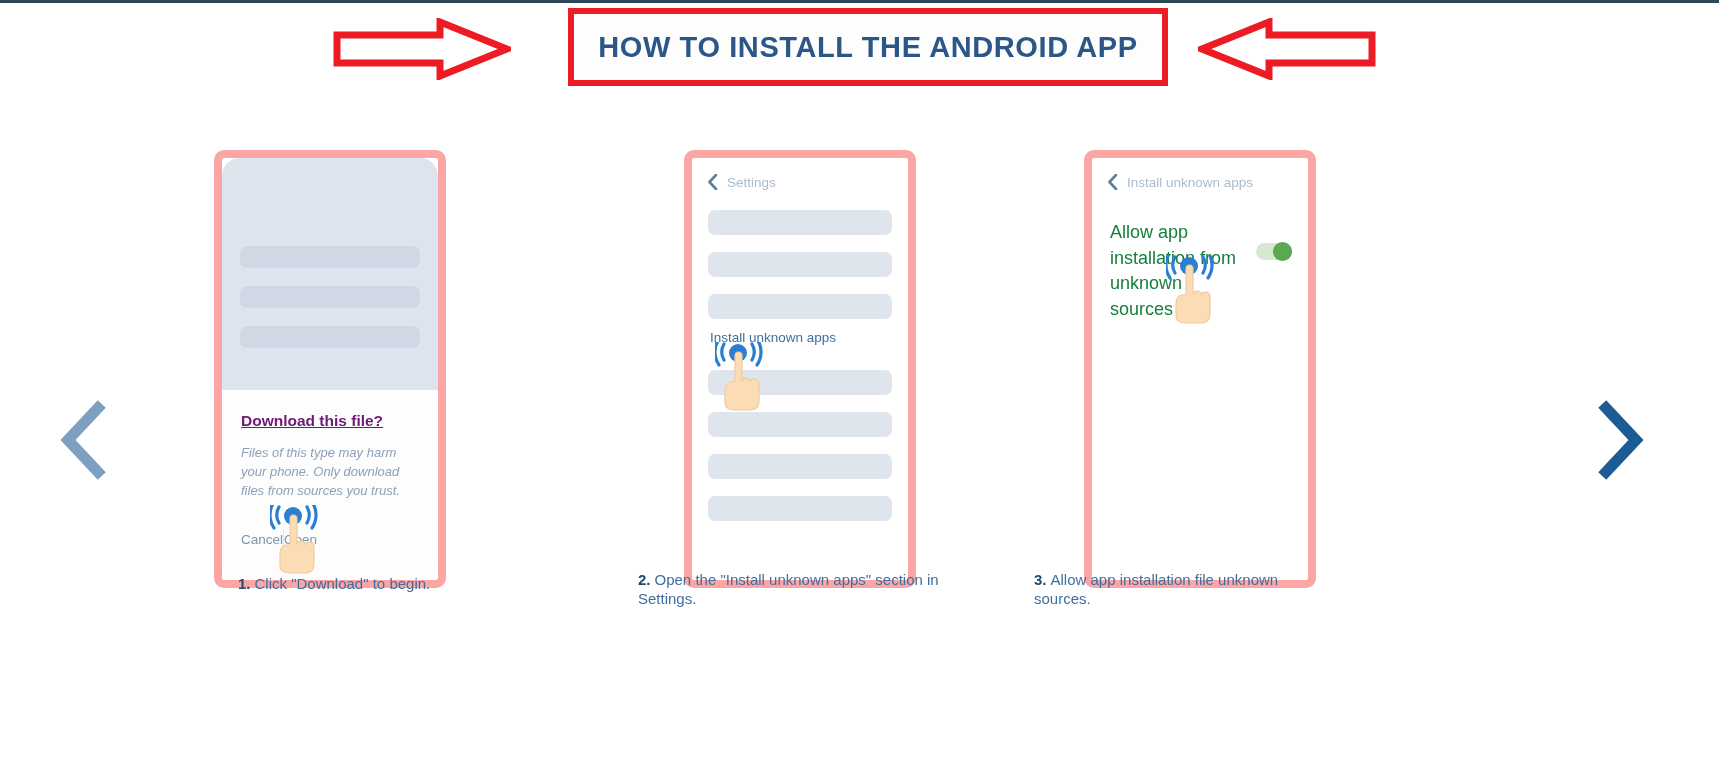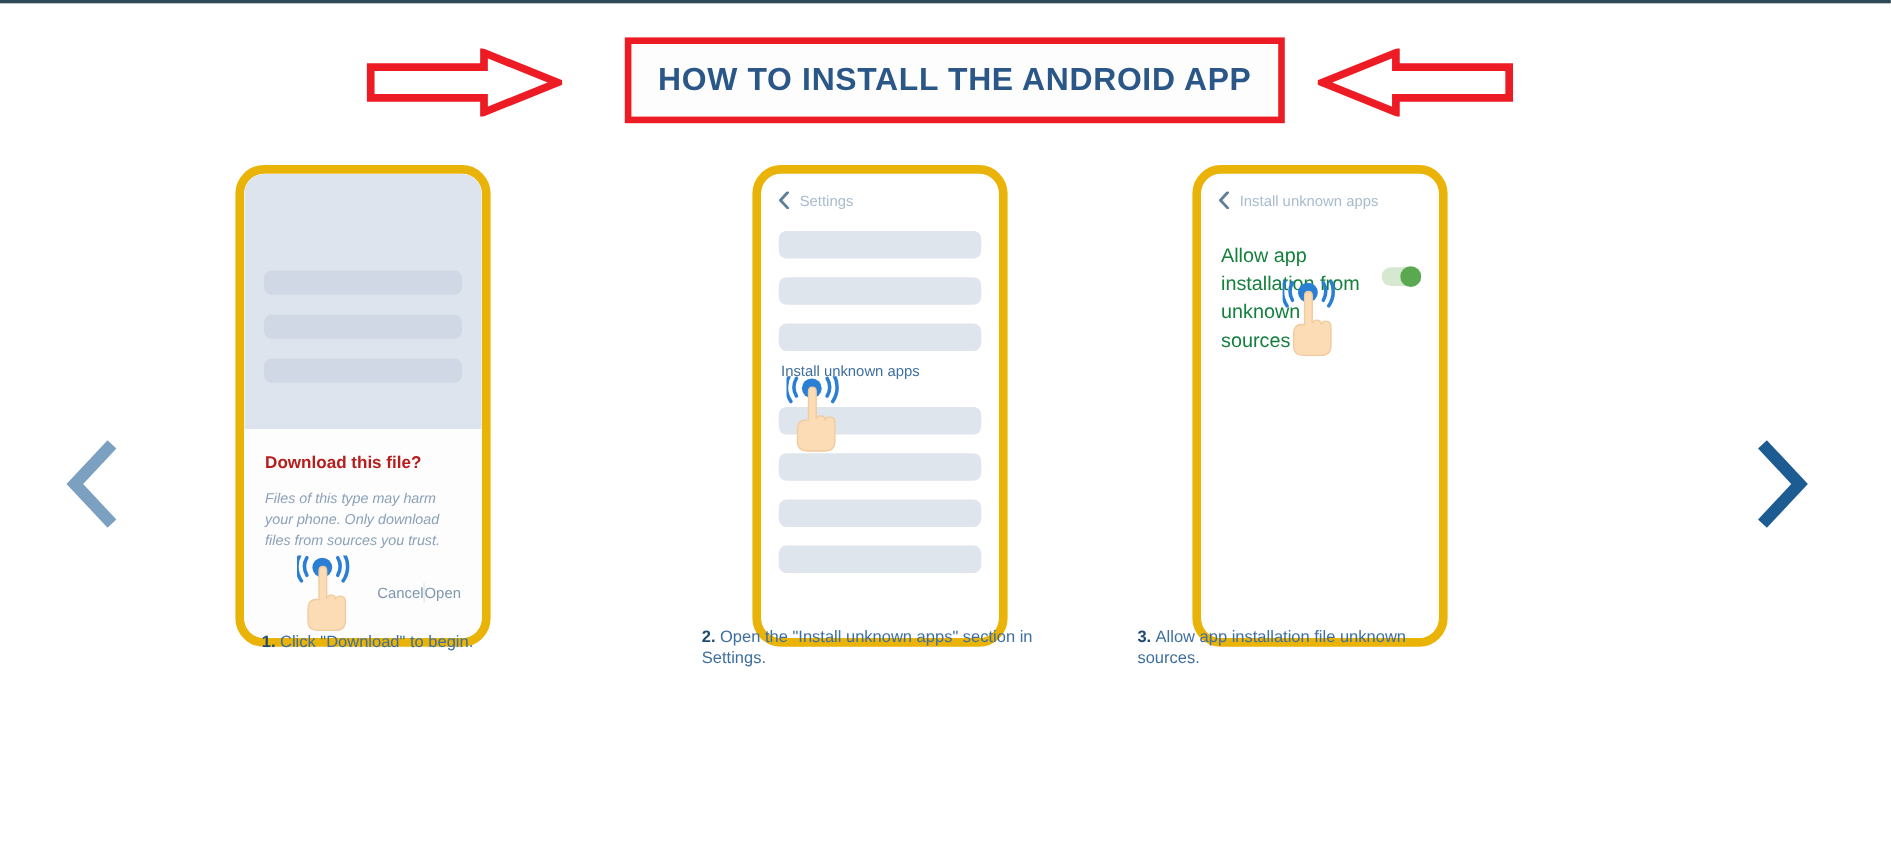--- a/index.html
+++ b/index.html
@@ -20,21 +20,21 @@
     position: absolute;
     top: 0; left: 0;
     width: 1719px;
     height: 3px;
     background: #2f4858;
   }
 
   
   .title-row {
     position: absolute;
-    top: 28px; left: 0;
+    top: 2px; left: 0;
     width: 1719px;
     height: 88px;
   }
   .title-box {
     position: absolute;
     left: 568px;
     top: 6px;
     width: 600px;
     height: 78px;
     border: 6px solid #ed1c24;
@@ -78,22 +78,22 @@
   .step-1 { left: 120px; }
   .step-2 { left: 590px; }
   .step-3 { left: 990px; }
 
   
   .phone {
     position: relative;
     width: 232px;
     height: 438px;
     margin: 0 auto;
-    border: 8px solid #eab308;
-    border-radius: 26px;
+    border: 8px solid #fca5a5;
+    border-radius: 10px;
     background: #ffffff;
     overflow: hidden;
   }
   .phone-screen {
     position: absolute;
     inset: 0;
     border-radius: 18px;
     overflow: hidden;
     background: #ffffff;
   }
@@ -117,36 +117,37 @@
 
   .dl-sheet {
     position: absolute;
     top: 232px; left: 0; right: 0; bottom: 0;
     background: #fdfdfd;
     padding: 22px 19px 0 19px;
   }
   .dl-title {
     font-size: 15.5px;
     font-weight: bold;
-    color: #b91c1c;
+    color: #701a75;
     margin-bottom: 13px;
+    text-decoration: underline;
   }
   .dl-body {
     font-size: 13px;
     line-height: 1.48;
     color: #8aa1b8;
     font-style: italic;
   }
   .dl-actions {
     position: absolute;
     left: 19px; right: 19px;
     bottom: 32px;
     display: flex;
     align-items: center;
-    justify-content: flex-end;
+    justify-content: flex-start;
   }
   .dl-btn {
     font-size: 13.5px;
     color: #7f97ad;
     cursor: pointer;
   }
   .dl-btn.load { color: #7f97ad; }
   .dl-divider {
     width: 1px; height: 18px;
     background: #dbe3ec;

